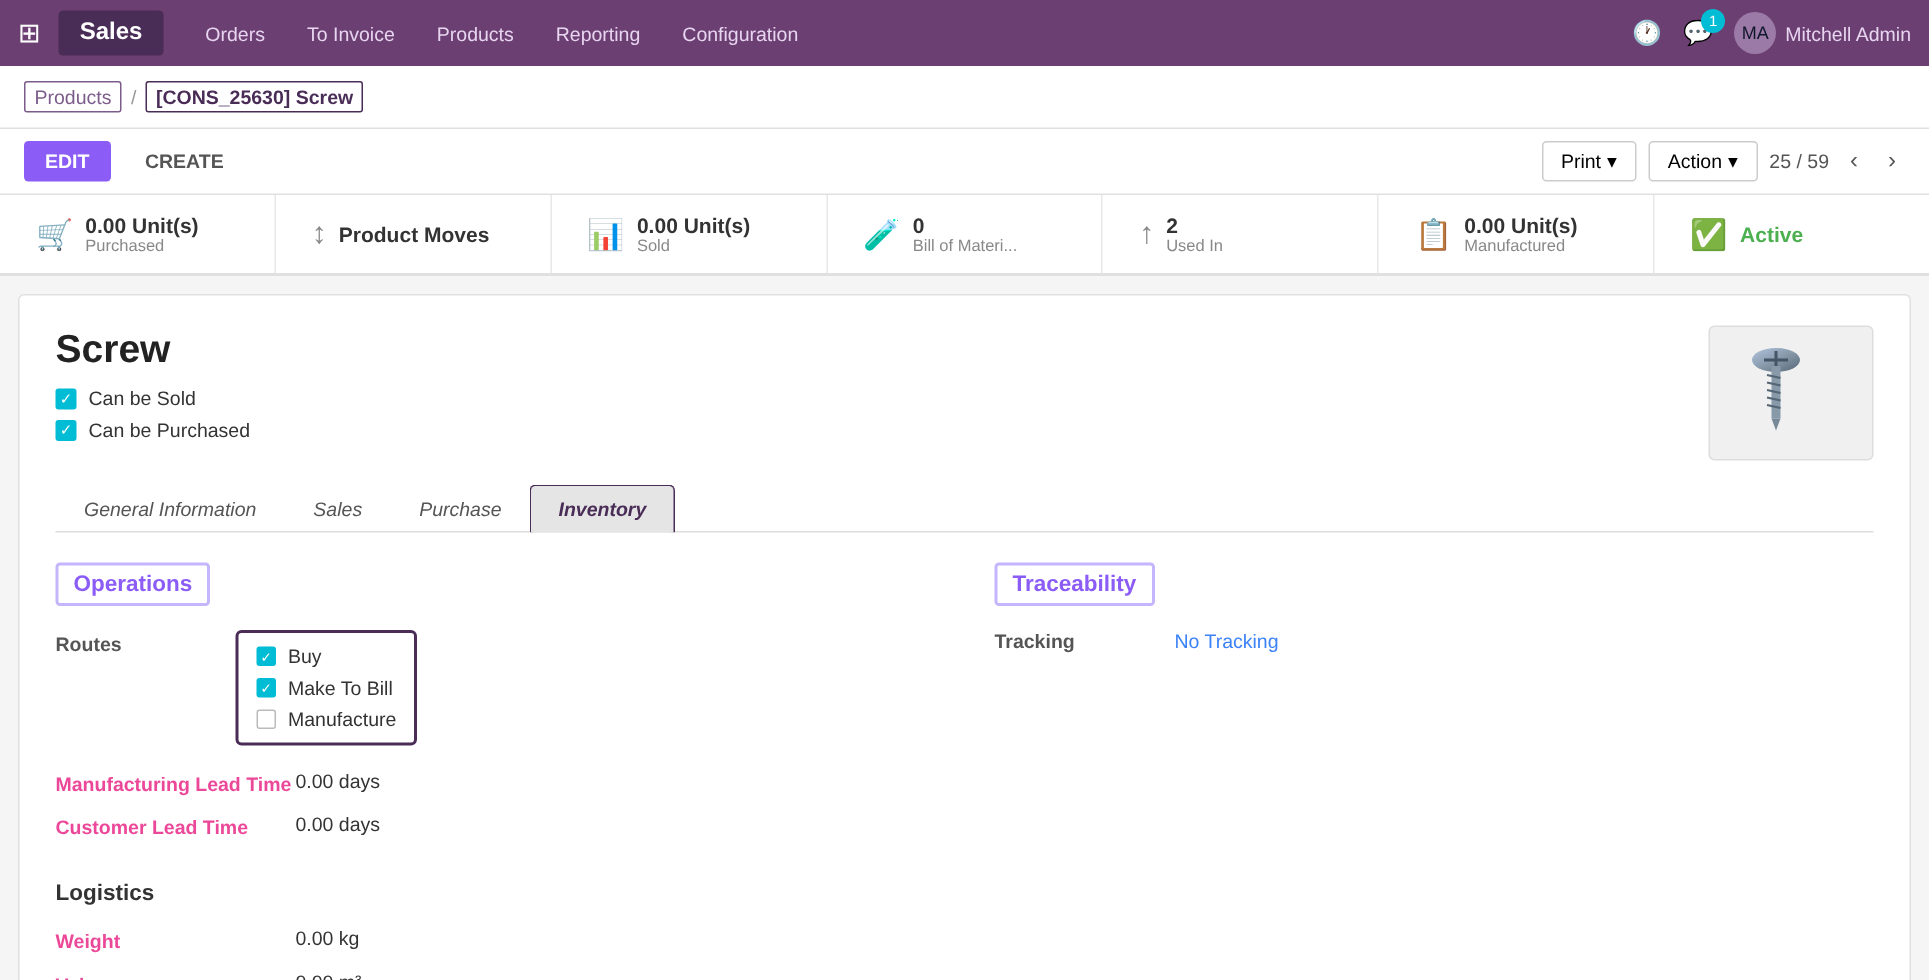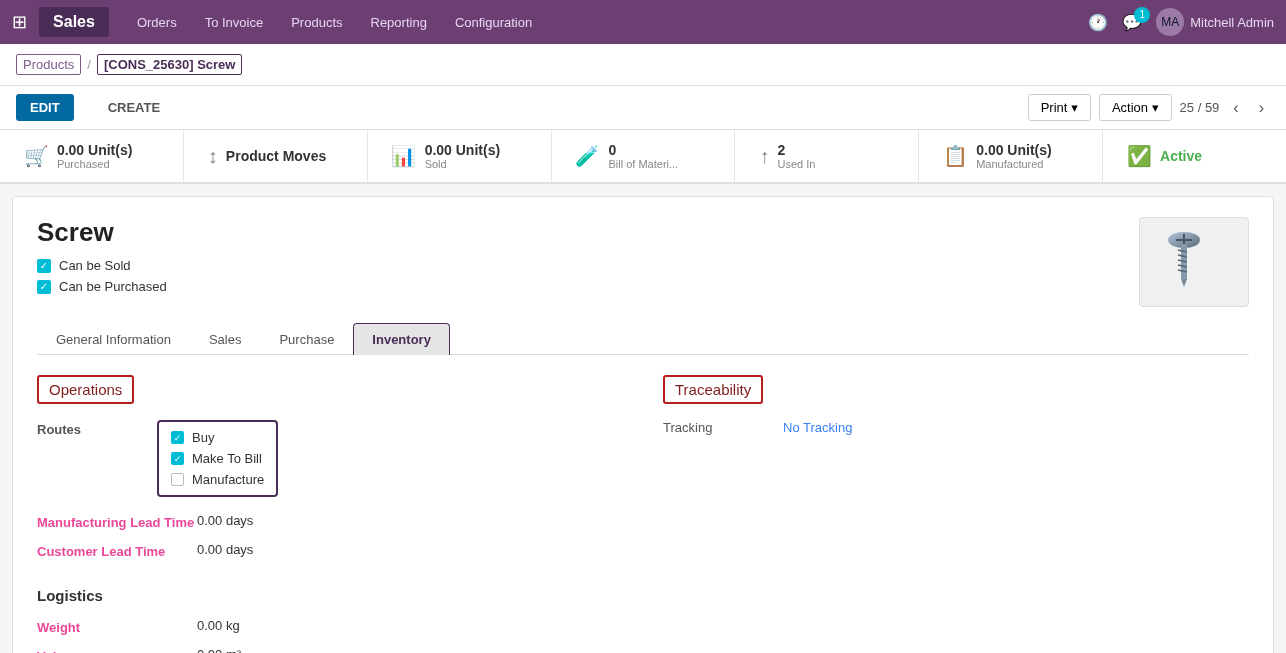--- a/index.html
+++ b/index.html
@@ -115,29 +115,29 @@
 
     
     .action-bar {
       background: #fff;
       padding: 8px 16px;
       display: flex;
       align-items: center;
       border-bottom: 1px solid #e0e0e0;
     }
     .btn-edit {
-      background: #0369a1;
+      background: #8b5cf6;
       color: #fff;
       border: none;
       padding: 6px 14px;
       border-radius: 3px;
       font-size: 13px;
       font-weight: 600;
       cursor: pointer;
-      margin-right: 20px;
+      margin-right: 9px;
     }
     .btn-create {
       background: transparent;
       color: #555;
       border: none;
       padding: 6px 14px;
       border-radius: 3px;
       font-size: 13px;
       cursor: pointer;
       font-weight: 600;
@@ -257,37 +257,38 @@
     }
     .tab {
       padding: 8px 18px;
       cursor: pointer;
       font-size: 13px;
       color: #555;
       border: 1px solid transparent;
       border-bottom: none;
       margin-bottom: -1px;
       border-radius: 4px 4px 0 0;
+      font-style: italic;
     }
     .tab.active {
       border-color: #4a2d57;
       background: #e5e5e5;
       color: #4a2d57;
       font-weight: 600;
     }
 
     
     .tab-content { display: flex; gap: 40px; }
     .tab-section { flex: 1; }
     .section-title {
       font-size: 15px;
-      font-weight: 400;
-      color: #7f1d1d;
+      font-weight: 700;
+      color: #8b5cf6;
       margin-bottom: 16px;
-      border: 2px solid #b91c1c;
+      border: 2px solid #c4b5fd;
       display: inline-block;
       padding: 4px 10px;
       border-radius: 3px;
     }
     .field-row {
       display: flex;
       align-items: flex-start;
       margin-bottom: 12px;
     }
     .field-label {
@@ -345,21 +346,21 @@
     .traceability-section { flex: 1; }
     .trace-field-row {
       display: flex;
       align-items: center;
       margin-bottom: 12px;
     }
     .trace-label {
       width: 120px;
       color: #555;
       font-size: 13px;
-      font-weight: 400;
+      font-weight: 700;
     }
     .trace-value {
       color: #3b82f6;
       font-size: 13px;
     }
 
     .logistics-section {
       margin-top: 28px;
     }
     .logistics-title {

